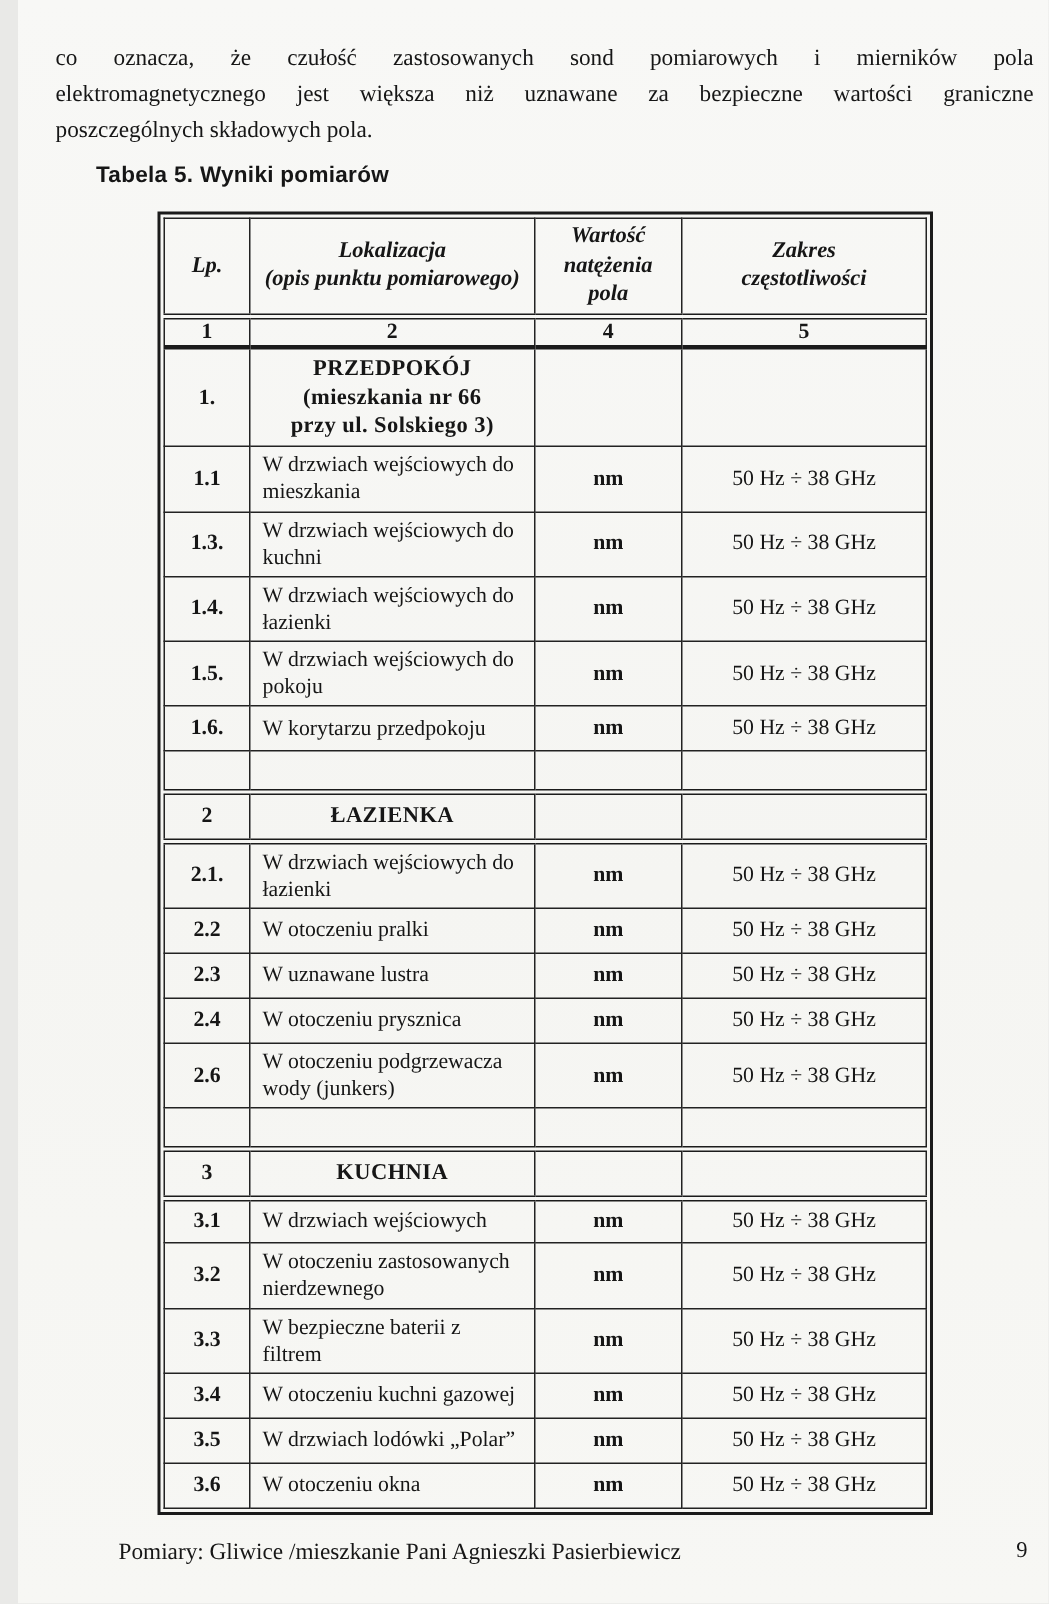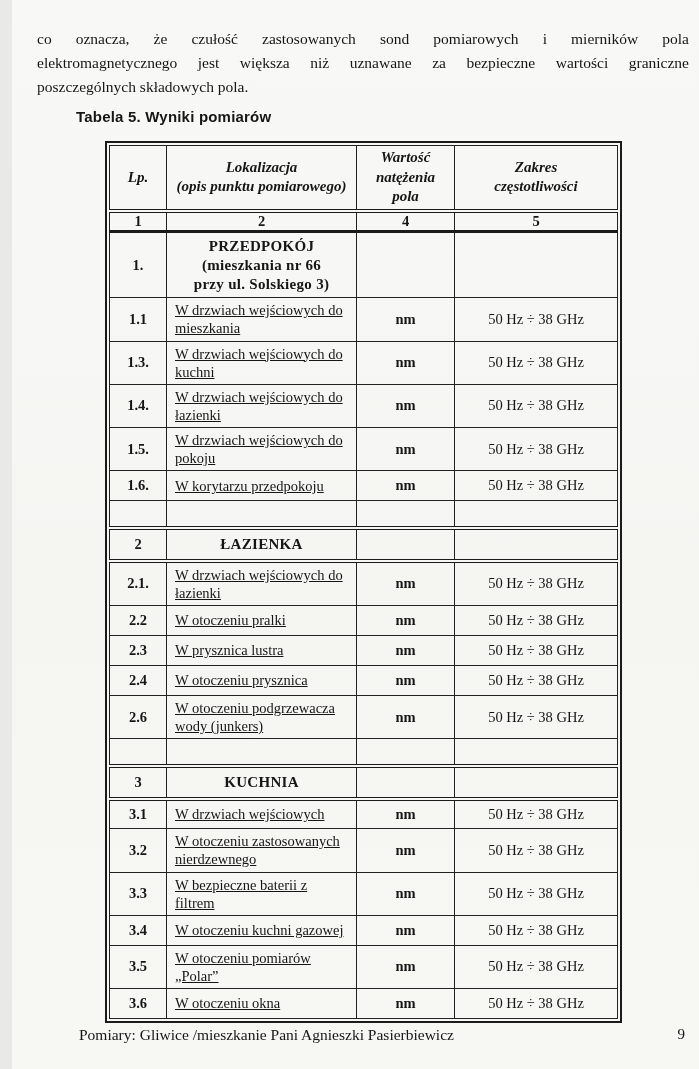--- a/index.html
+++ b/index.html
@@ -24,21 +24,21 @@
     font-size: 15.5px;
     line-height: 1.55;
   }
   .intro .jline { display: block; text-align: justify; text-align-last: justify; }
   .intro .jline.last { text-align-last: left; }
 
   
   .tbl-title {
     position: absolute;
     top: 108px;
-    left: 64px;
+    left: 52px;
     font-family: "Liberation Sans", "DejaVu Sans", sans-serif;
     font-weight: bold;
     font-size: 15px;
     letter-spacing: 0.2px;
   }
 
   
   .table-frame {
     position: absolute;
     top: 141px;
@@ -91,21 +91,20 @@
     text-align: center;
     font-weight: bold;
     font-size: 14.5px;
     width: 57px;
   }
   td.location {
     text-align: left;
     font-size: 14.5px;
     padding: 3px 6px 3px 8px;
     line-height: 1.25;
-    text-decoration: underline;
   }
   td.value { text-align: center; font-size: 14.5px; font-weight: bold; }
   td.range { text-align: center; font-size: 14.5px; white-space: nowrap; }
   tr.data-row td { height: 30px; }
   tr.empty-row td { height: 27px; }
 
   
   .footer {
     position: absolute;
     top: 1026px;
@@ -228,21 +227,21 @@
             <td class="range">50 Hz ÷ 38 GHz</td>
           </tr>
           <tr class="data-row">
             <td class="lp">2.2</td>
             <td class="location">W otoczeniu pralki</td>
             <td class="value">nm</td>
             <td class="range">50 Hz ÷ 38 GHz</td>
           </tr>
           <tr class="data-row">
             <td class="lp">2.3</td>
-            <td class="location">W prysznica lustra</td>
+            <td class="location">W uznawane lustra</td>
             <td class="value">nm</td>
             <td class="range">50 Hz ÷ 38 GHz</td>
           </tr>
           <tr class="data-row">
             <td class="lp">2.4</td>
             <td class="location">W otoczeniu prysznica</td>
             <td class="value">nm</td>
             <td class="range">50 Hz ÷ 38 GHz</td>
           </tr>
           <tr class="data-row">
@@ -284,21 +283,21 @@
             <td class="range">50 Hz ÷ 38 GHz</td>
           </tr>
           <tr class="data-row">
             <td class="lp">3.4</td>
             <td class="location">W otoczeniu kuchni gazowej</td>
             <td class="value">nm</td>
             <td class="range">50 Hz ÷ 38 GHz</td>
           </tr>
           <tr class="data-row">
             <td class="lp">3.5</td>
-            <td class="location">W otoczeniu pomiarów „Polar”</td>
+            <td class="location">W drzwiach lodówki „Polar”</td>
             <td class="value">nm</td>
             <td class="range">50 Hz ÷ 38 GHz</td>
           </tr>
           <tr class="data-row">
             <td class="lp">3.6</td>
             <td class="location">W otoczeniu okna</td>
             <td class="value">nm</td>
             <td class="range">50 Hz ÷ 38 GHz</td>
           </tr>
         </tbody>

